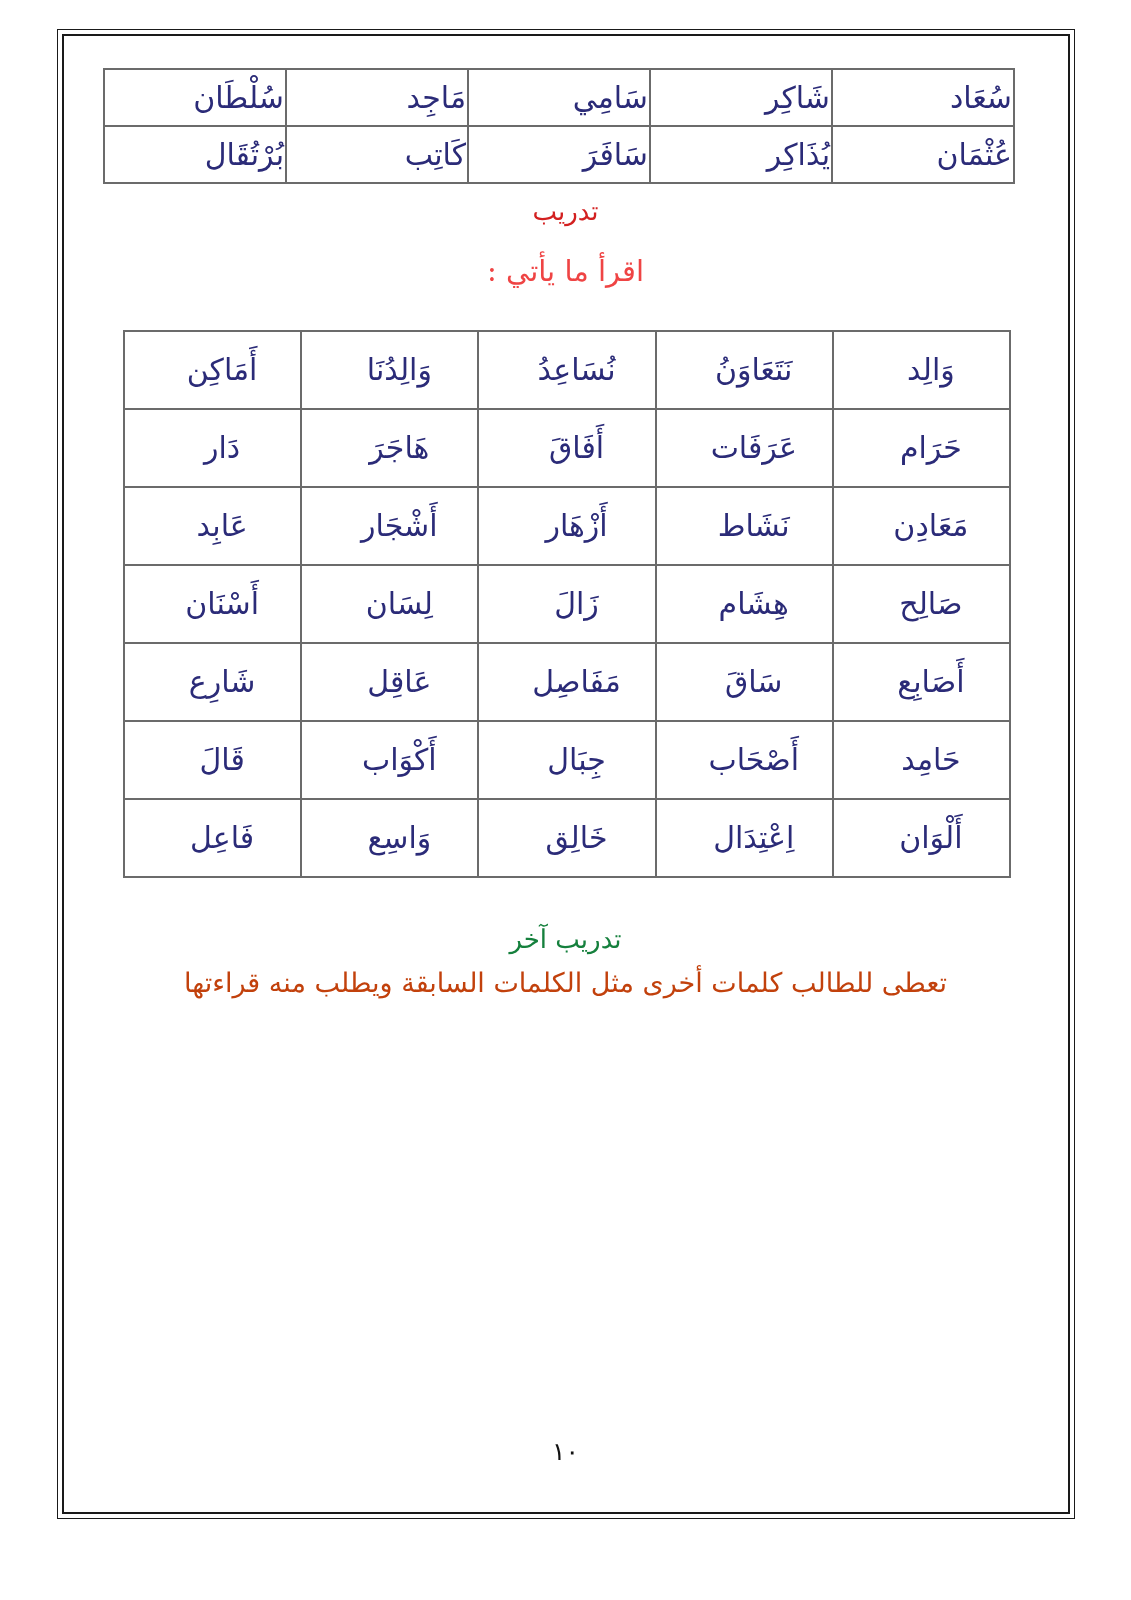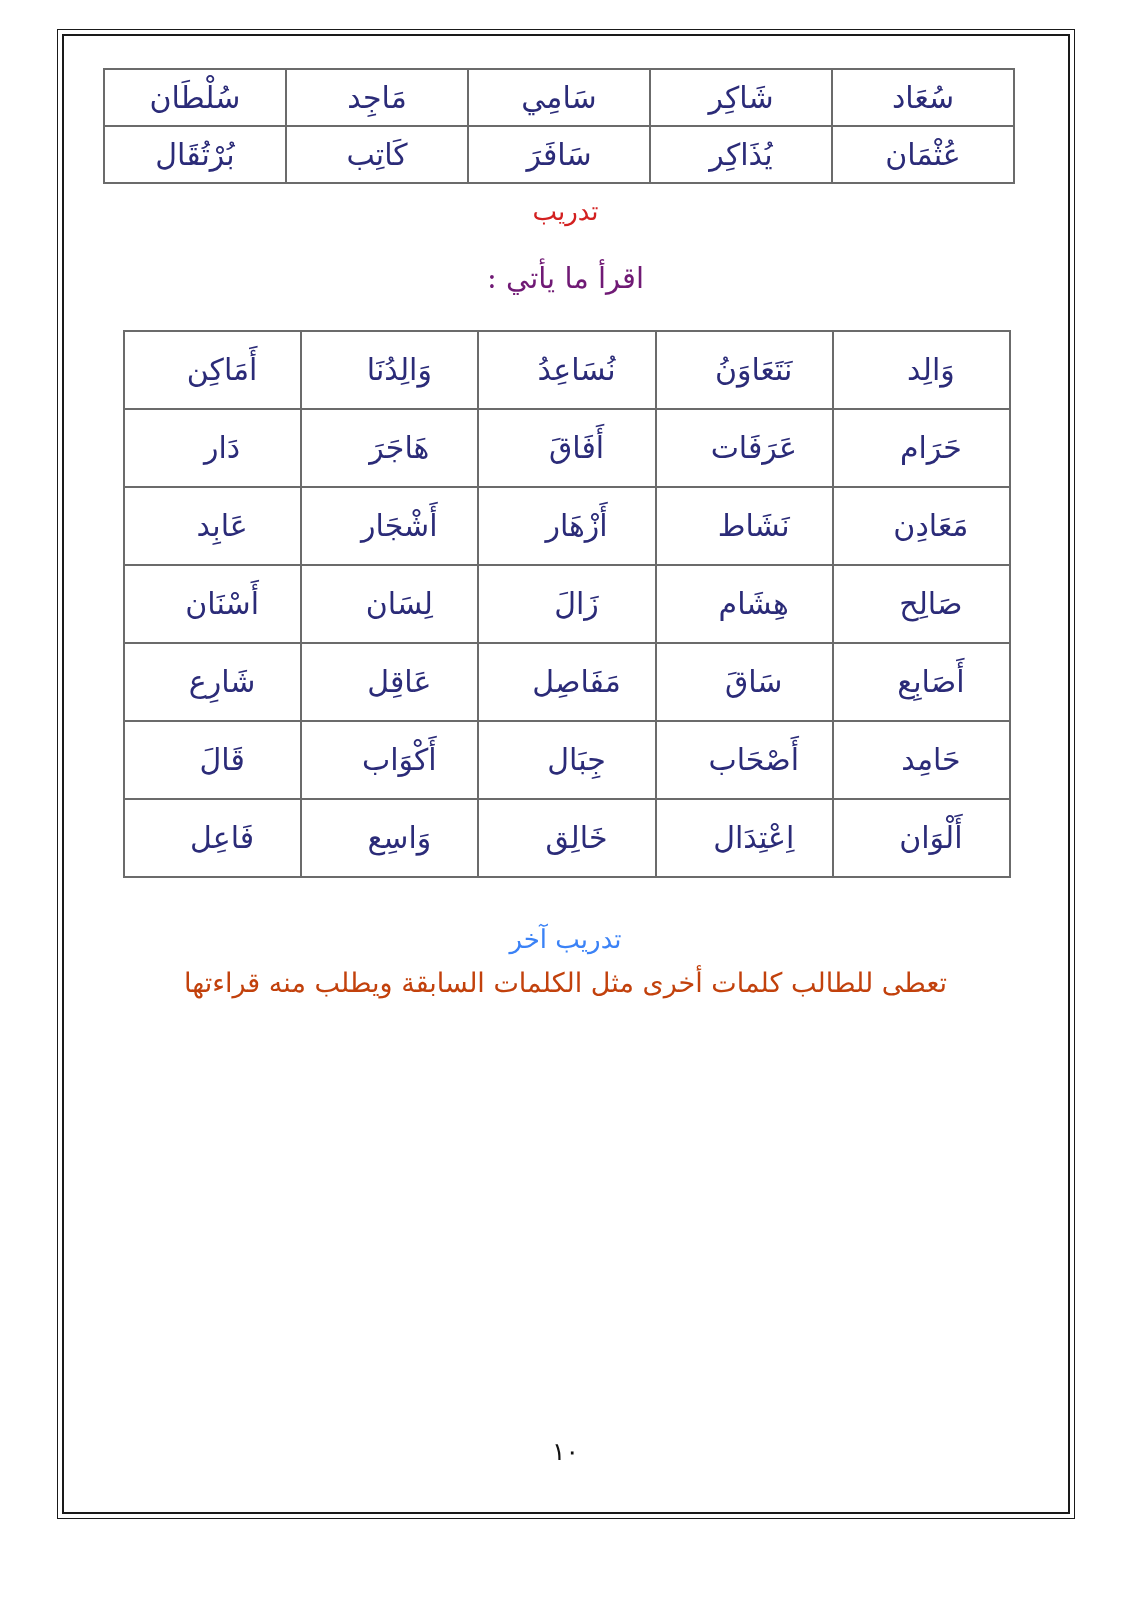--- a/index.html
+++ b/index.html
@@ -63,20 +63,21 @@
 
   #names-table {
     position: absolute;
     right: 116px;
     top: 68px;
     width: 912px;
   }
   #names-table td {
     width: 20%;
     height: 53px;
+    text-align: right;
   }
 
   #words-table {
     position: absolute;
     right: 120px;
     top: 330px;
     width: 888px;
   }
   #words-table td {
     width: 20%;
@@ -92,29 +93,29 @@
     text-align: center;
     direction: rtl;
   }
   #tadreeb-1 {
     top: 196px;
     color: #d32020;
     font-size: 26px;
     font-family: Liberation Sans, sans-serif;
   }
   #read-instruction {
-    top: 261px;
-    color: #701a75;
+    top: 254px;
+    color: #ef4444;
     font-size: 29px;
     font-family: "DejaVu Serif", "Liberation Serif", serif;
     letter-spacing: 1px;
   }
   #tadreeb-2 {
     top: 924px;
-    color: #3b82f6;
+    color: #15803d;
     font-size: 26px;
     font-family: "DejaVu Serif", "Liberation Serif", serif;
   }
   #another-instruction {
     top: 967px;
     color: #c2410c;
     font-size: 27px;
     font-family: "DejaVu Serif", "Liberation Serif", serif;
   }
   #page-number {

